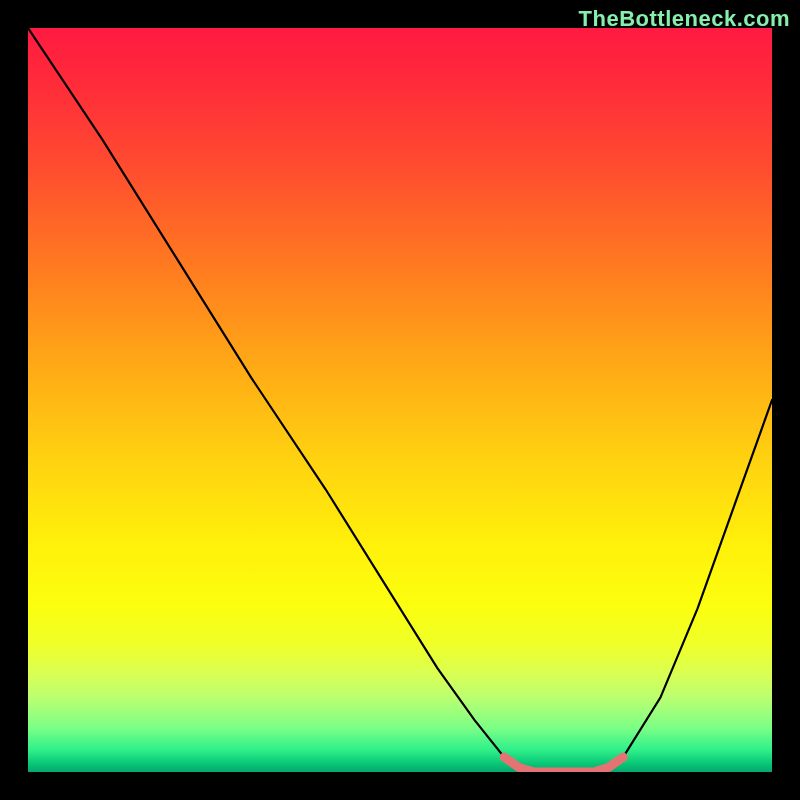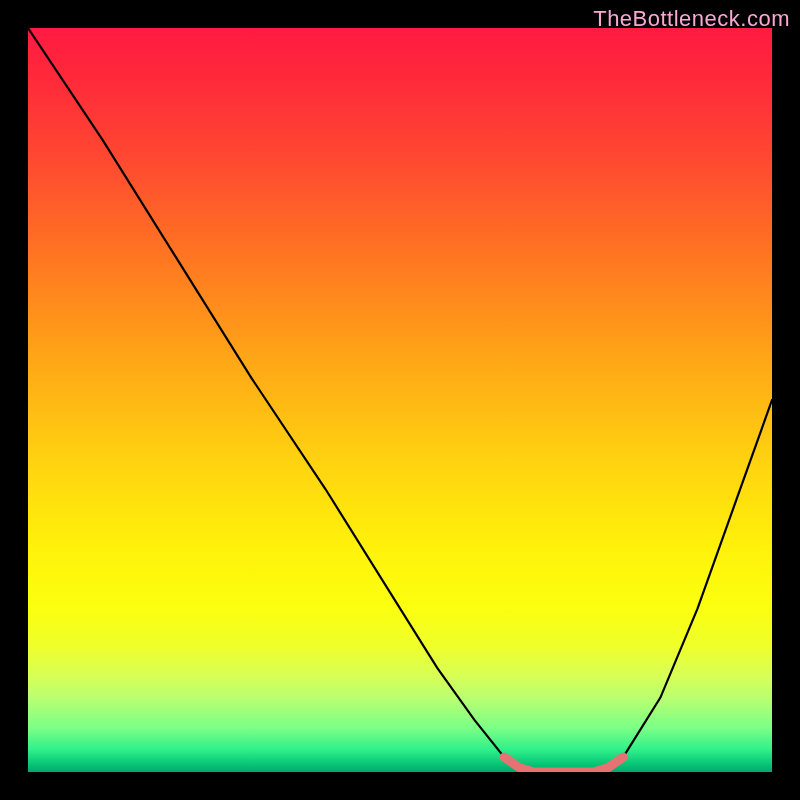--- a/index.html
+++ b/index.html
@@ -16,23 +16,23 @@
     left: 0;
     top: 0;
     width: 800px;
     height: 800px;
     background: #000;
   }
   .watermark {
     position: absolute;
     top: 6px;
     right: 10px;
-    color: #f9a8d4;
+    color: #86efac;
     font-size: 22px;
-    font-weight: 400;
+    font-weight: 700;
     letter-spacing: 0.5px;
     z-index: 10;
     user-select: none;
   }
   .plot-area {
     position: absolute;
     left: 28px;
     top: 28px;
     width: 744px;
     height: 744px;

